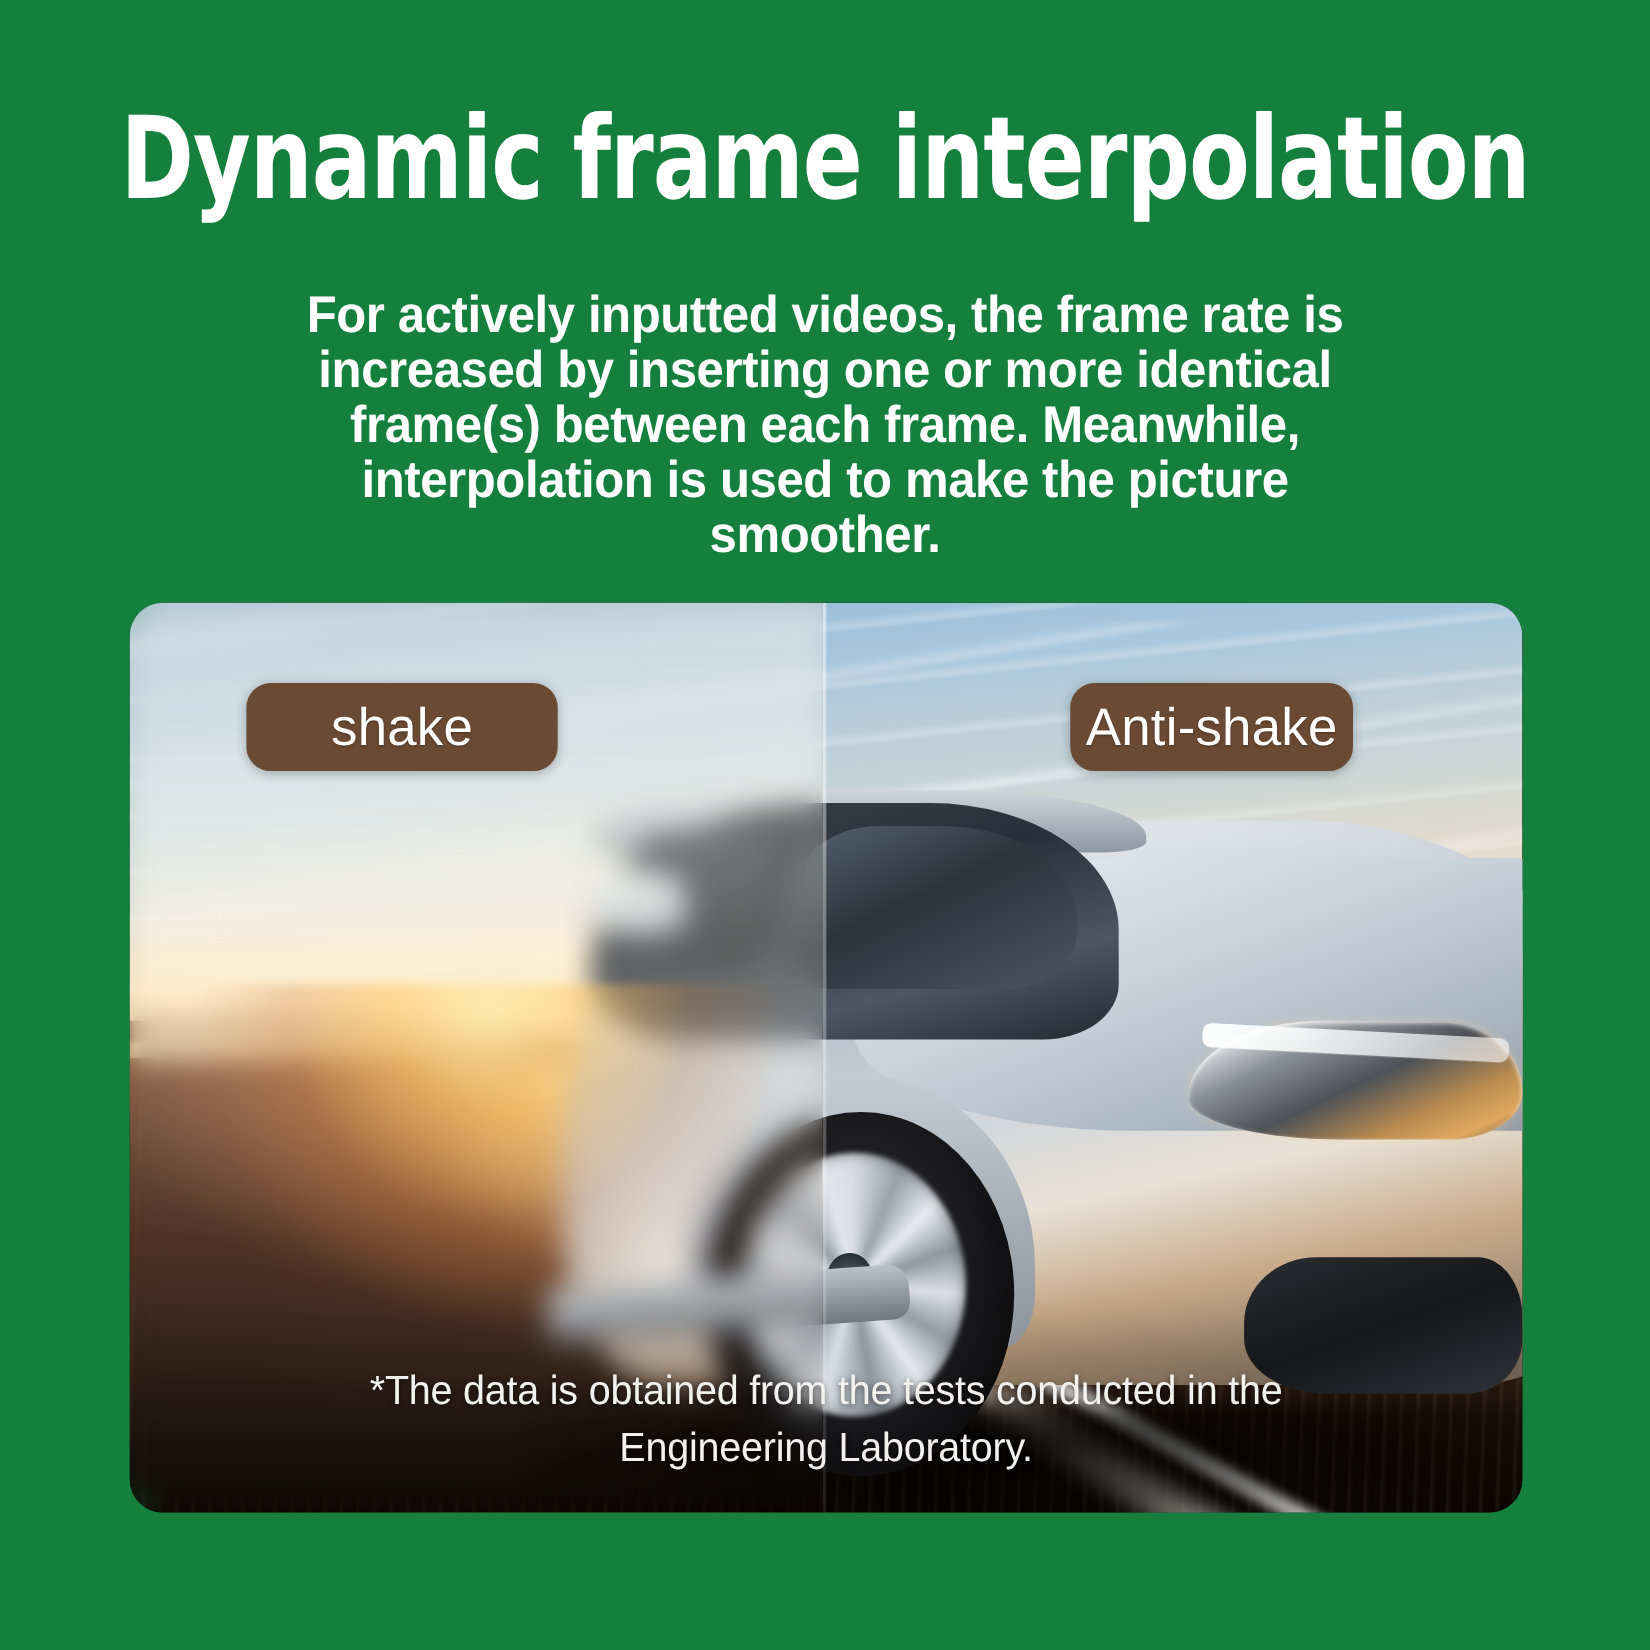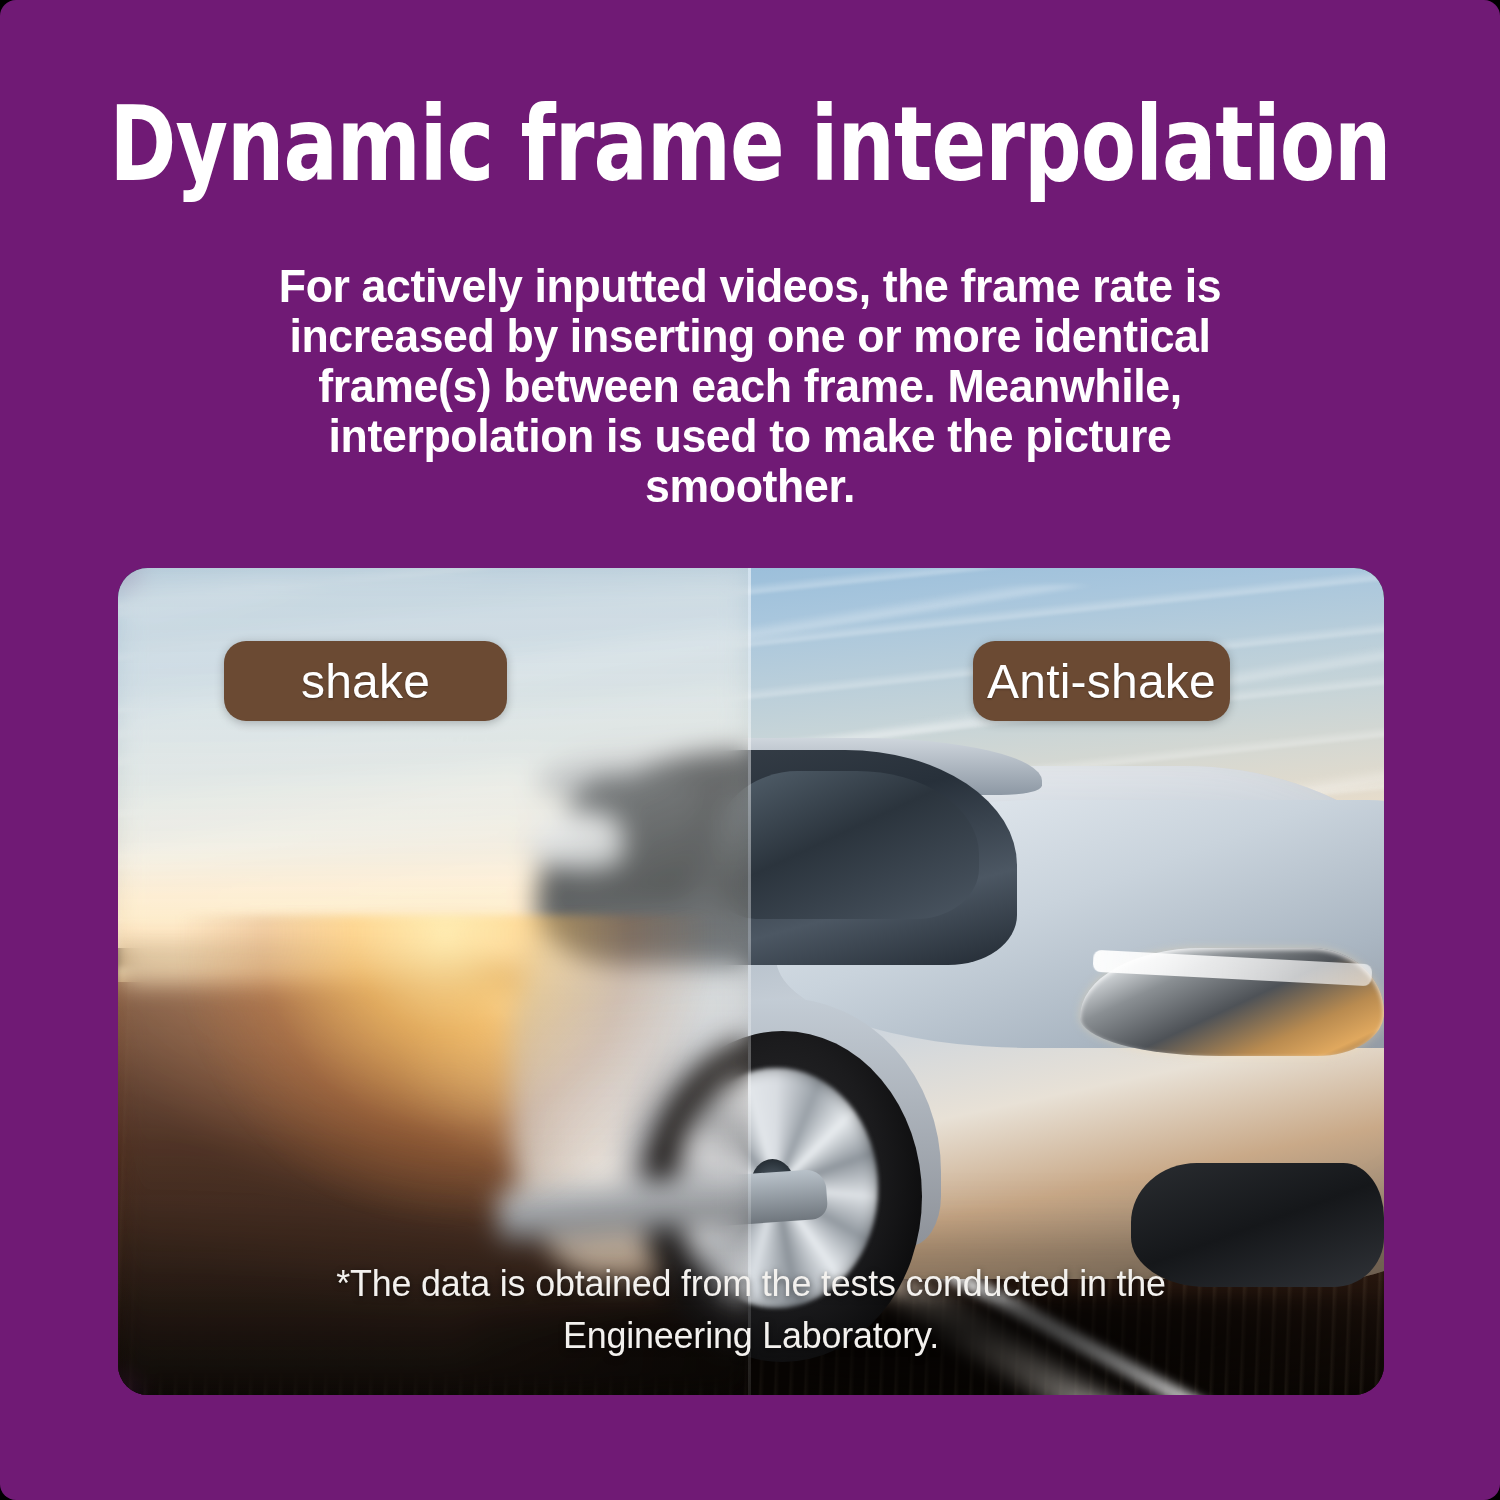--- a/index.html
+++ b/index.html
@@ -1,21 +1,21 @@
 <!DOCTYPE html>
 <html><head>
 <meta charset="utf-8">
 <style>
   html,body{margin:0;padding:0;background:#000;}
   body{
     width:1500px;height:1500px;overflow:hidden;
     font-family:"Liberation Sans","DejaVu Sans",sans-serif;
     background:#000;position:relative;
   }
-  .page{position:absolute;inset:0;background:#701a75;border-radius:16px;}
+  .page{position:absolute;inset:0;background:#15803d;}
 
   
   .header{position:absolute;left:0;top:0;width:1500px;text-align:center;}
   .title{
     margin:0;padding:0;
     position:absolute;left:0;top:92px;width:1500px;
     color:#fff;
     font-family:"DejaVu Sans Condensed","Liberation Sans Narrow","Liberation Sans",sans-serif;
     font-weight:700;
     font-size:104px;
@@ -36,21 +36,20 @@
     text-align:center;
     transform:scaleX(0.95);
     transform-origin:50% 0;
   }
 
   
   .panel{
     position:absolute;left:118px;top:548px;width:1266px;height:827px;
     border-radius:30px;overflow:hidden;
     background:#120c08;
-    margin-top:20px;
   }
 
   
   .scene{position:absolute;inset:0;}
 
   
   .sky{
     position:absolute;left:0;top:0;width:100%;height:46%;
     background:
       linear-gradient(175deg,#8fb8d8 0%,#a8c6dd 22%,#c6d4d8 46%,#e6dccb 70%,#f3e2c6 100%);

